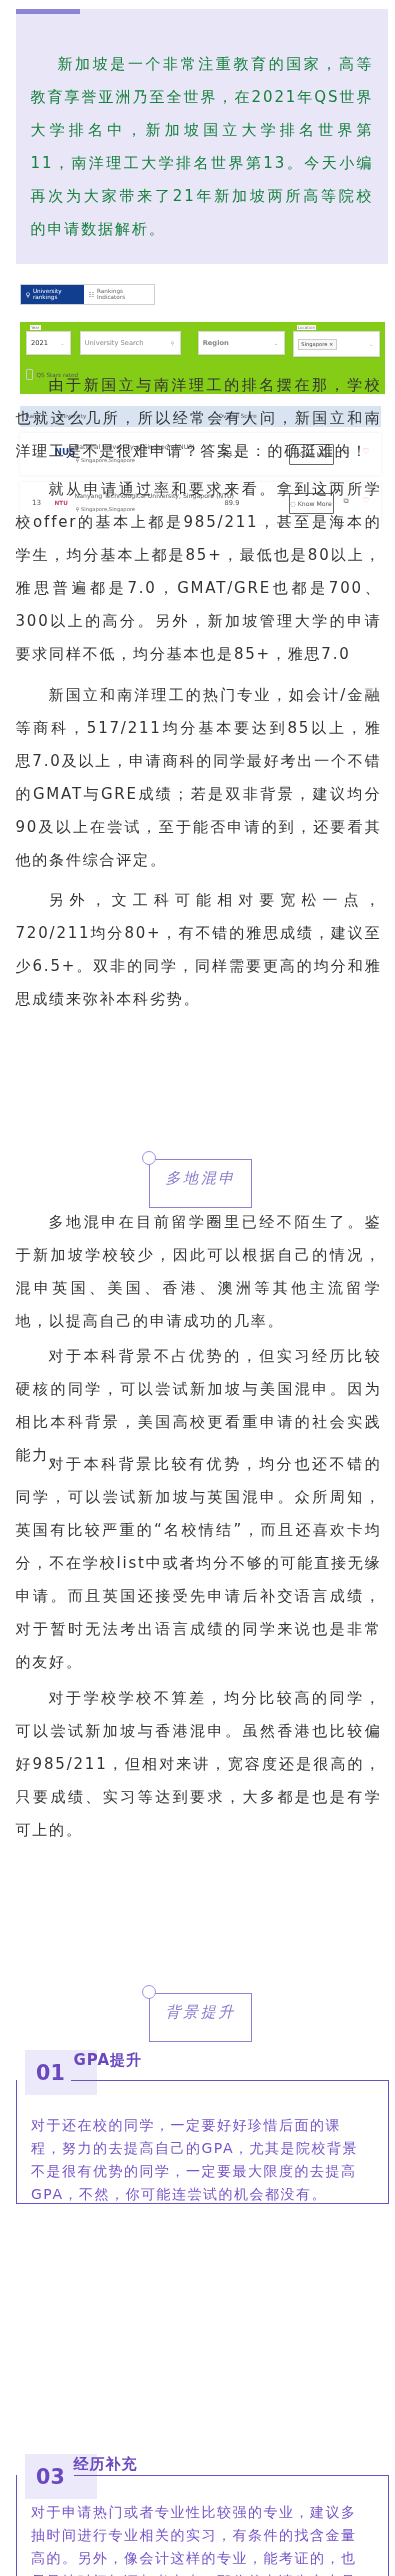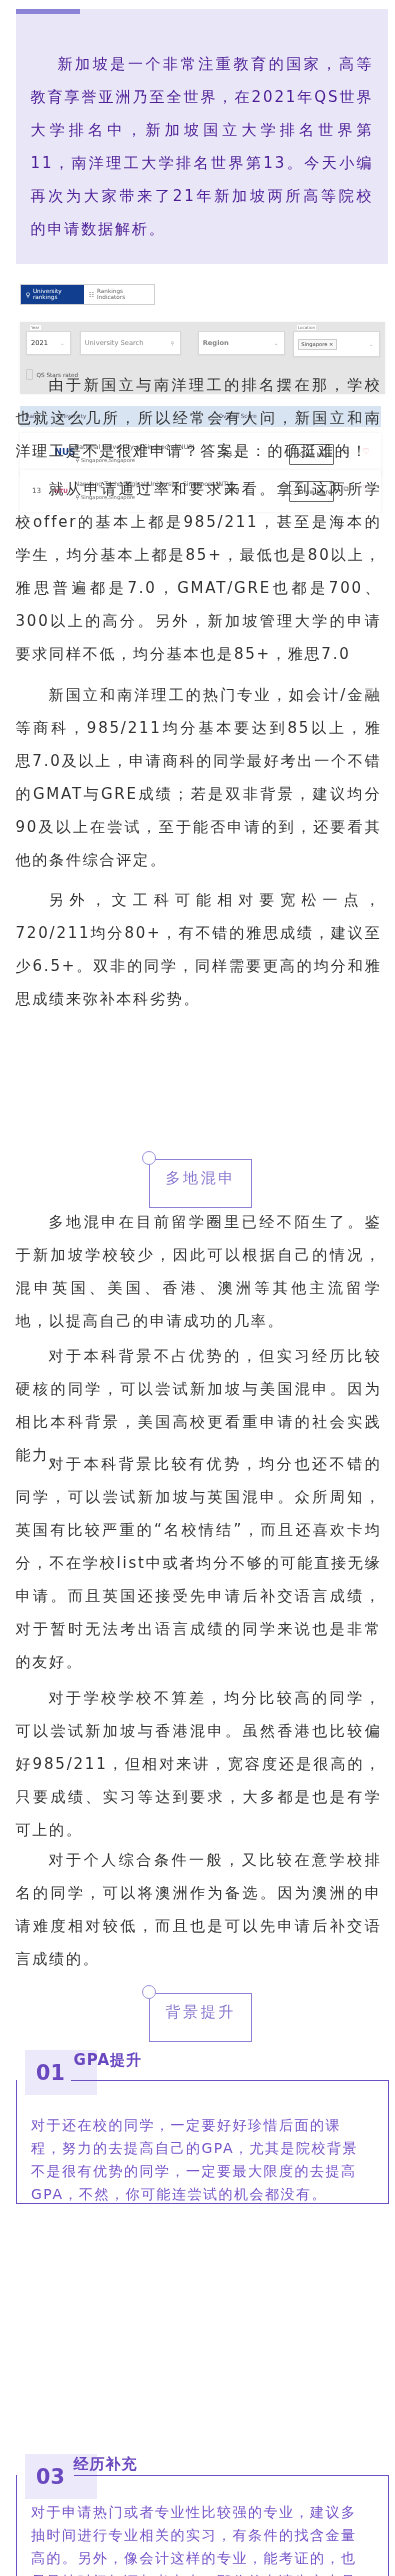--- a/index.html
+++ b/index.html
@@ -17,38 +17,38 @@
   
   .intro {
     position: absolute; left: 15.5px; top: 8.8px; width: 372px; height: 255px;
     background: #e9e6f8;
   }
   .intro .accent-bar {
     position: absolute; left: 0; top: 0; width: 64px; height: 5.2px; background: #8b84d7;
   }
   .intro p {
     position: absolute; left: 15px; top: 39px; width: 343px;
-    font-size: 15px; line-height: 33px; letter-spacing: 1.9px; color: #4c1d95;
+    font-size: 15px; line-height: 33px; letter-spacing: 1.9px; color: #15803d;
     text-indent: 27px; text-align: justify;
   }
 
   
   .qs { position: absolute; left: 0; top: 278px; width: 396px; }
   .qs-tabs {
     position: absolute; left: 19.6px; top: 6.2px; width: 135px; height: 20.6px;
     border: 0.5px solid #cfcfcf; display: flex; background: #fff;
   }
   .qs-tab { display: flex; align-items: center; font-size: 5.7px; padding: 0 5.2px; }
   .qs-tab.active { background: #123e8f; color: #fff; width: 67px; }
   .qs-tab.inactive { color: #666; }
   .qs-tab .ico { margin-right: 2.6px; font-size: 6.2px; }
 
   .qs-filters {
     position: absolute; left: 19.6px; top: 44px; width: 365px; height: 72px;
-    background: #e5e5e5; box-shadow: 0 0 3.1px rgba(0,0,0,0.06);
+    background: #84cc16; box-shadow: 0 0 3.1px rgba(0,0,0,0.06);
   }
   .field {
     position: absolute; height: 24px; border: 0.5px solid #d8d8d8; background: #fff;
     font-size: 6.7px; color: #888; display: flex; align-items: center; padding: 0 4.1px;
     box-shadow: 0 0.5px 1.5px rgba(0,0,0,0.08);
   }
   .field .lbl { position: absolute; top: -7.2px; left: 3.1px; font-size: 4.1px; color: #777; background: #fff; padding: 0 1px; }
   .field .chev { position: absolute; right: 5.2px; font-size: 5.2px; color: #aaa; }
   .field .val { color: #333; }
   .chip { border: 0.5px solid #ccc; font-size: 5.2px; color: #444; padding: 1.5px 2.6px; background: #f7f7f7; }
@@ -84,21 +84,21 @@
     position: absolute; left: 15.5px; width: 366px;
     font-size: 15px; line-height: 33px; letter-spacing: 1.8px; color: #333;
     text-align: justify;
   }
   .para.indent { text-indent: 33px; }
 
   
   .sec-head { position: absolute; left: 142px; width: 110px; height: 52px; }
   .sec-head .frame { position: absolute; left: 7.2px; top: 7.7px; width: 103px; height: 49px; border: 1px solid #8f7fd6; }
   .sec-head .ring { position: absolute; left: 0; top: 0; width: 14.4px; height: 14.4px; border: 1.5px solid #9a94e0; border-radius: 50%; background: #fff; }
-  .sec-head .title { position: absolute; left: 7.2px; top: 17.5px; width: 103px; text-align: center; font-size: 15px; letter-spacing: 2.6px; color: #8a78cf; }
+  .sec-head .title { position: absolute; left: 7.2px; top: 17.5px; width: 103px; text-align: center; font-size: 15px; letter-spacing: 2.6px; color: #8a78cf; font-style: italic; }
 
   
   .tip { position: absolute; left: 15.5px; width: 373px; }
   .tip .numbg { position: absolute; left: 9.3px; top: 0; width: 72px; height: 45px; background: #ece9fa; }
   .tip .num { position: absolute; left: 20.6px; top: 11.3px; font-size: 20.6px; font-weight: bold; color: #6a48bf; }
   .tip .ttl { position: absolute; left: 58px; top: 1px; font-size: 15px; font-weight: bold; letter-spacing: 1px; color: #6a48bf; }
   .tip .box { position: absolute; left: 0; border: 1px solid #6d4fc4; border-top: none; }
   .tip .topline { position: absolute; height: 1px; background: #6d4fc4; }
   .tip .txt {
     position: absolute; left: 15.5px; width: 340px;
@@ -165,51 +165,50 @@
       <span class="uloc"><span>⚲ </span><span>Singapore,Singapore</span></span>
       <span class="score">91.5</span>
       <div class="know">
           <span>◌&nbsp;</span>
           <span>Know More</span>
         </div>
       <span class="cmp">⧉</span>
       <span class="fav">♡</span>
     </div>
 
-    <div class="qs-row" style="top:192px;">
+    <div class="qs-row" style="top:204px;">
       <span class="rank">13</span>
       <span class="logo ntu">NTU</span>
       <span class="uname">Nanyang Technological University, Singapore (NTU)</span>
       <span class="uloc"><span>⚲ </span><span>Singapore,Singapore</span></span>
       <span class="score">89.9</span>
       <div class="know">
           <span>◌&nbsp;</span>
           <span>Know More</span>
         </div>
       <span class="cmp">⧉</span>
       <span class="fav">♡</span>
     </div>
   </div>
 
   <p class="para indent" style="top:369px;">由于新国立与南洋理工的排名摆在那，学校也就这么几所，所以经常会有人问，新国立和南洋理工是不是很难申请？答案是：的确挺难的！</p>
   <p class="para indent" style="top:473px;">就从申请通过率和要求来看。拿到这两所学校offer的基本上都是985/211，甚至是海本的学生，均分基本上都是85+，最低也是80以上，雅思普遍都是7.0，GMAT/GRE也都是700、300以上的高分。另外，新加坡管理大学的申请要求同样不低，均分基本也是85+，雅思7.0</p>
-  <p class="para indent" style="top:679px;">新国立和南洋理工的热门专业，如会计/金融等商科，985/211均分基本要达到85以上，雅思7.0及以上，申请商科的同学最好考出一个不错的GMAT与GRE成绩；若是双非背景，建议均分90及以上在尝试，至于能否申请的到，还要看其他的条件综合评定。</p>
+  <p class="para indent" style="top:679px;">新国立和南洋理工的热门专业，如会计/金融等商科，517/211均分基本要达到85以上，雅思7.0及以上，申请商科的同学最好考出一个不错的GMAT与GRE成绩；若是双非背景，建议均分90及以上在尝试，至于能否申请的到，还要看其他的条件综合评定。</p>
   <p class="para indent" style="top:884px;">另外，文工科可能相对要宽松一点，720/211均分80+，有不错的雅思成绩，建议至少6.5+。双非的同学，同样需要更高的均分和雅思成绩来弥补本科劣势。</p>
 
   <div class="sec-head" style="top:1151px;">
     <div class="frame"></div>
     <div class="ring"></div>
     <div class="title">多地混申</div>
   </div>
 
   <p class="para indent" style="top:1206px;">多地混申在目前留学圈里已经不陌生了。鉴于新加坡学校较少，因此可以根据自己的情况，混申英国、美国、香港、澳洲等其他主流留学地，以提高自己的申请成功的几率。</p>
   <p class="para indent" style="top:1340px;">对于本科背景不占优势的，但实习经历比较硬核的同学，可以尝试新加坡与美国混申。因为相比本科背景，美国高校更看重申请的社会实践能力。</p>
   <p class="para indent" style="top:1448px;">对于本科背景比较有优势，均分也还不错的同学，可以尝试新加坡与英国混申。众所周知，英国有比较严重的“名校情结”，而且还喜欢卡均分，不在学校list中或者均分不够的可能直接无缘申请。而且英国还接受先申请后补交语言成绩，对于暂时无法考出语言成绩的同学来说也是非常的友好。</p>
   <p class="para indent" style="top:1682px;">对于学校学校不算差，均分比较高的同学，可以尝试新加坡与香港混申。虽然香港也比较偏好985/211，但相对来讲，宽容度还是很高的，只要成绩、实习等达到要求，大多都是也是有学可上的。</p>
-  <p class="para indent" style="top:1844px;">对于个人综合条件一般，又比较在意学校排名的同学，可以将澳洲作为备选。因为澳洲的申请难度相对较低，而且也是可以先申请后补交语言成绩的。</p>
 
   <div class="sec-head" style="top:1985px;">
     <div class="frame"></div>
     <div class="ring"></div>
     <div class="title">背景提升</div>
   </div>
 
   <div class="tip" style="top:2050px; height:175px;">
     <div class="numbg"></div>
     <div class="num">01</div>

